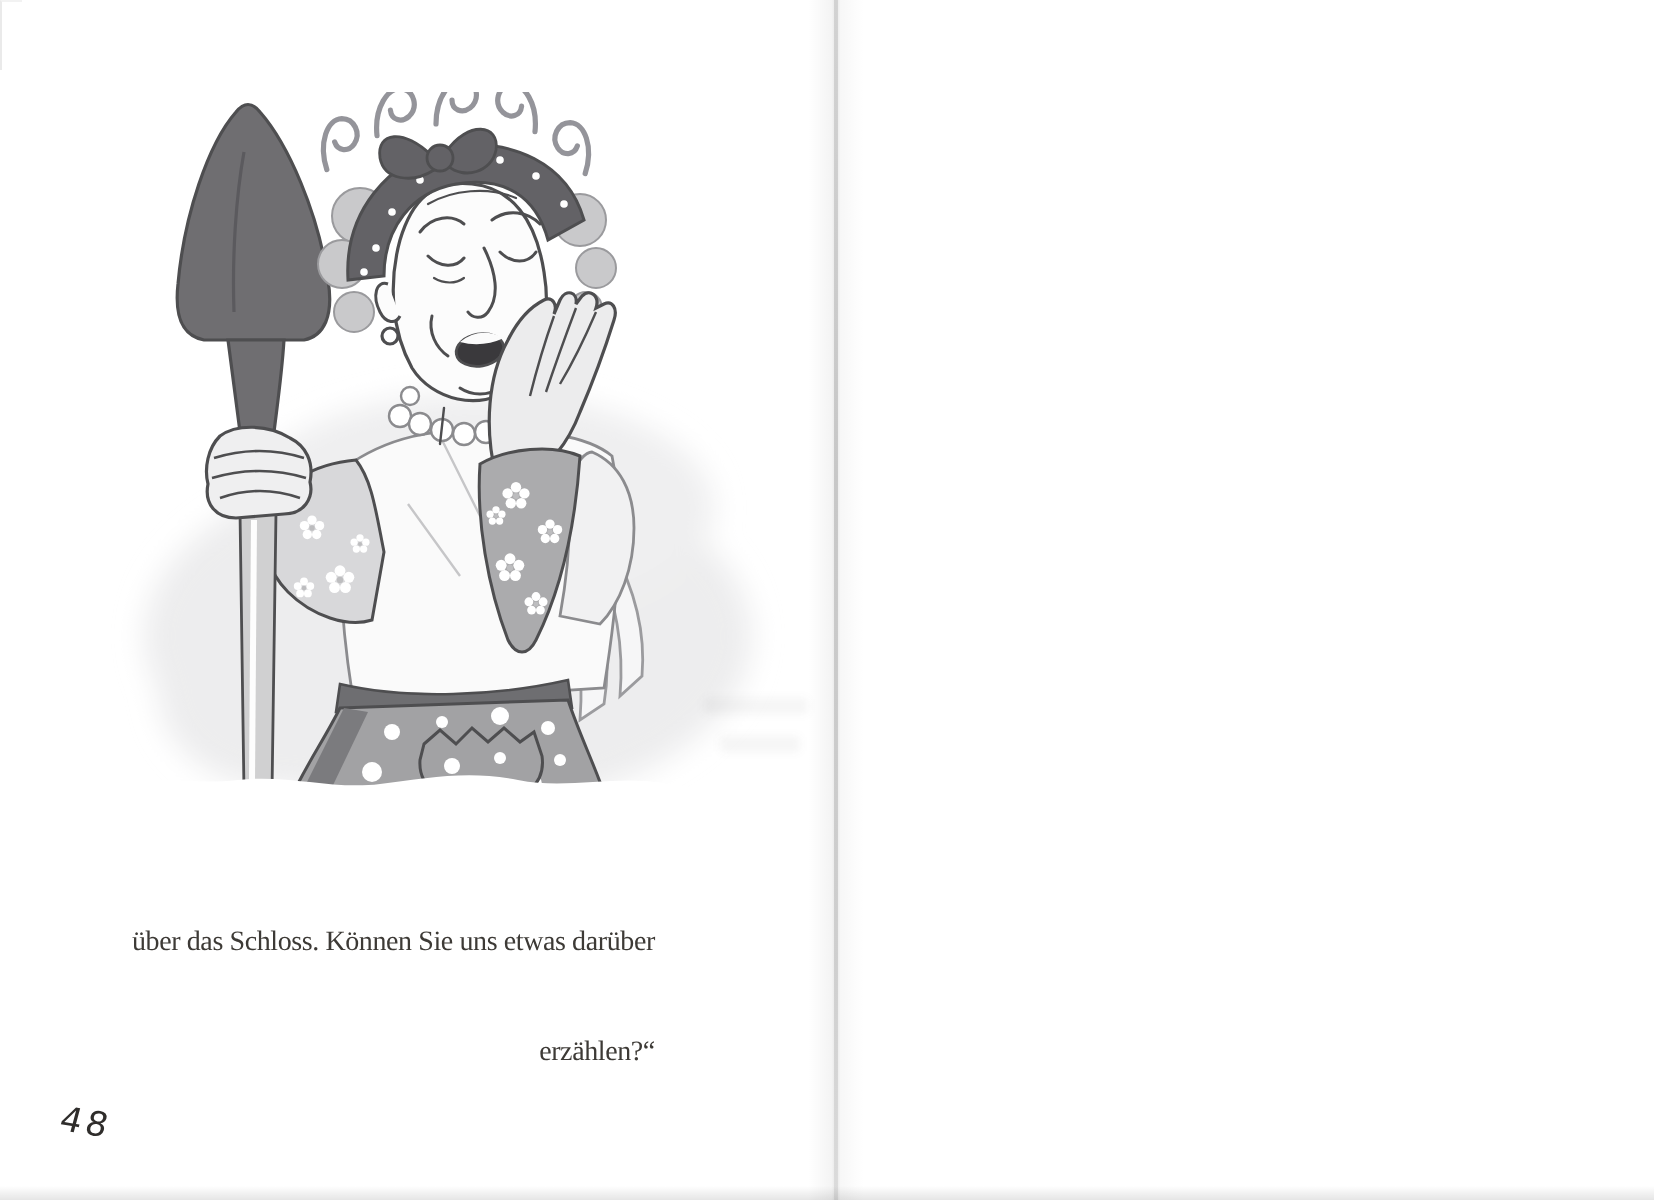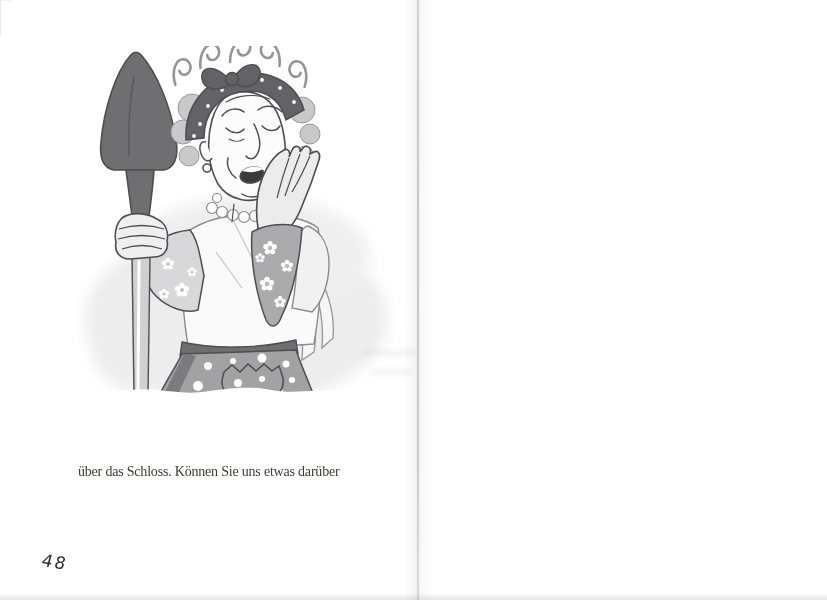--- a/index.html
+++ b/index.html
@@ -2,21 +2,21 @@
 <html><head>
 <meta charset="utf-8">
 <style>
   html,body{margin:0;padding:0;}
   body{
     width:827px;height:600px;position:relative;overflow:hidden;
     background:#ffffff;
     font-family:"Liberation Serif","DejaVu Serif",serif;
   }
   .page{position:absolute;top:0;height:600px;background:transparent;}
-  #left-page{left:16px;width:456px;text-align:right;}
+  #left-page{left:4px;width:456px;text-align:right;}
   #right-page{left:418px;width:409px;}
 
   
   .gutter{
     position:absolute;top:0;left:404px;width:28px;height:600px;
     background:linear-gradient(to right,
       rgba(0,0,0,0) 0%, rgba(0,0,0,0.045) 42%, rgba(0,0,0,0.10) 50%,
       rgba(0,0,0,0.03) 58%, rgba(0,0,0,0) 100%);
     pointer-events:none;
   }
@@ -222,20 +222,21 @@
     <use href="#flower" transform="translate(224,256) scale(0.85)"></use>
     <use href="#flower" transform="translate(204,212) scale(0.7)"></use>
 
     <path d="M0,364 L0,348 C25,340 50,347 75,344 C100,341 122,349 146,346
              C170,343 190,339 215,344 C240,349 265,341 290,346
              C315,351 335,343 350,346 L350,364 Z" fill="#ffffff"></path>
   </svg>
 
   <div class="text-block" id="left-text">
     <div class="text-line">über das Schloss. Können Sie uns etwas darüber</div>
+    <div class="text-line">erzählen?“</div>
     
     
     
   </div>
 
   <div class="ghost g1"></div>
   <div class="ghost g2"></div>
 
   <div class="page-num" id="page-num-left">48</div>
 </div>

